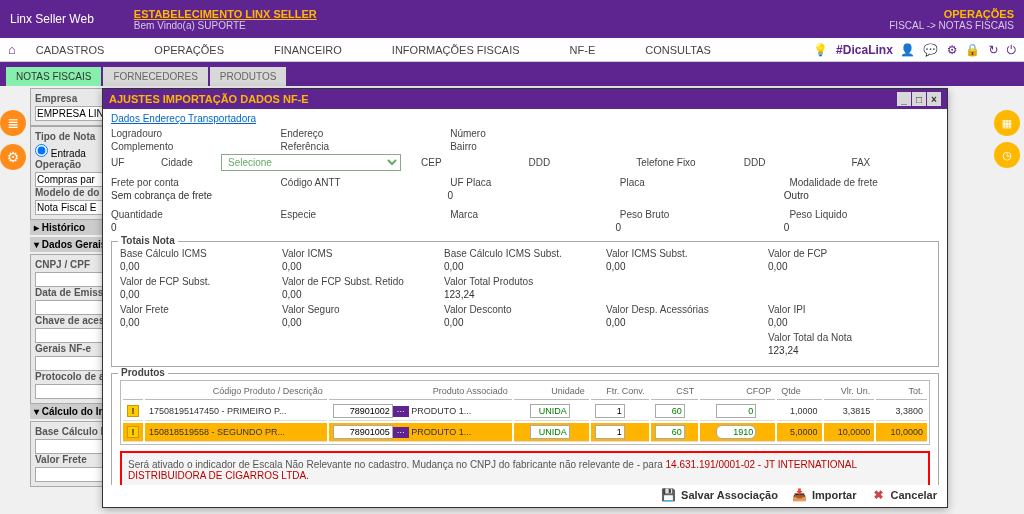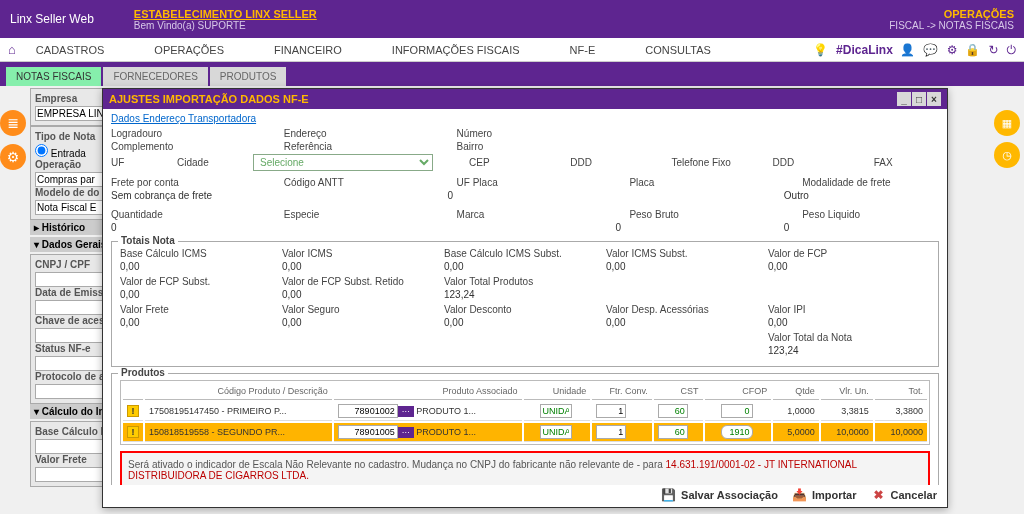--- a/index.html
+++ b/index.html
@@ -40,38 +40,38 @@
 
 .dialog { position: absolute; left: 102px; top: 88px; width: 846px; height: 420px; background: #fff; border: 1px solid #333; box-shadow: 0 2px 8px rgba(0,0,0,.3); }
 .dialog .dtitle { background: #5e2590; color: #ffb800; font-size: 11px; font-weight: bold; padding: 3px 6px; display: flex; align-items: center; }
 .dialog .dtitle .winbtns { margin-left: auto; display: flex; gap: 1px; }
 .dialog .dtitle .winbtns span { width: 14px; height: 14px; background: #d8d8d8; color: #333; display: inline-flex; align-items: center; justify-content: center; font-size: 10px; cursor: pointer; }
 
 .dbody { padding: 4px 8px; font-size: 10px; color: #333; overflow: auto; height: 376px; }
 .sectlink { color: #0066cc; text-decoration: underline; font-size: 10px; margin-bottom: 4px; display: block; }
 .fieldset { border: 1px solid #aaa; padding: 6px 8px 8px; margin-bottom: 6px; position: relative; }
 .fieldset .legend { position: absolute; top: -7px; left: 6px; background: #fff; padding: 0 3px; font-size: 10px; font-weight: bold; color: #444; }
-.hdrrow { display: flex; gap: 36px; font-size: 10px; color: #444; margin-bottom: 2px; }
+.hdrrow { display: flex; gap: 20px; font-size: 10px; color: #444; margin-bottom: 2px; }
 .valrow { display: flex; gap: 13px; font-size: 10px; margin-bottom: 8px; }
 .col { flex: 1; min-width: 0; }
 select.small { border: 1px solid #8a8; font-size: 10px; width: 180px; padding: 1px 2px; background: #fff; color: #6a6; }
 
 .totals .trow { display: flex; margin-bottom: 2px; }
 .totals .tcell { flex: 1; font-size: 10px; }
 .totals .tlbl { color: #444; }
 .totals .tval { font-weight: normal; }
 
 .prod-table { width: 100%; border: 1px solid #bbb; font-size: 9px; }
 .prod-table th { background: #fff; color: #666; font-weight: normal; text-align: right; padding: 3px 4px; border-bottom: 1px solid #bbb; font-size: 9px; }
 .prod-table td { padding: 2px 4px; border-bottom: 1px solid #ddd; }
 .prod-table tr.sel { background: #ffb400; }
 .prod-table .warn { display: inline-block; width: 12px; height: 12px; background: #ffcc00; border: 1px solid #cc9900; text-align: center; line-height: 10px; font-size: 9px; font-weight: bold; color: #333; }
 .prod-table input { border: 1px solid #aaa; font-size: 9px; padding: 1px 2px; width: 60px; text-align: right; }
 .prod-table input.w30 { width: 30px; }
-.prod-table input.w40 { width: 32px; margin-left: 12px; }
+.prod-table input.w40 { width: 40px; margin-left: 12px; }
 .prod-table .btn-dots { background: #5e2590; color: #fff; border: none; font-size: 8px; padding: 1px 4px; cursor: pointer; }
 
 .msgbox { border: 2px solid red; padding: 6px; margin-top: 6px; font-size: 10px; color: #555; background: #f4f4f4; }
 .msgbox .cnpj { color: #b00; }
 
 .dlgbtns { position: absolute; right: 10px; bottom: 4px; display: flex; gap: 14px; font-size: 11px; }
 .dlgbtns .btn { display: flex; align-items: center; gap: 4px; cursor: pointer; color: #333; font-weight: bold; }
 .dlgbtns .btn .ic { width: 16px; height: 16px; display: inline-flex; align-items: center; justify-content: center; font-size: 12px; }
 .dlgbtns .btn .ic.green { color: #3a9a3a; }
 .dlgbtns .btn .ic.yellow { color: #d9a400; }
@@ -144,21 +144,21 @@
   </div>
   <div class="hdr">▸ <span>Histórico</span></div>
   <div class="hdr">▾ <span>Dados Gerais</span></div>
   <div class="grp">
     <span class="lbl">CNPJ / CPF</span>
     <input type="text" style=""><br>
     <span class="lbl">Data de Emissão</span>
     <input type="text" style=""><br>
     <span class="lbl">Chave de acesso</span>
     <input type="text" style=""><br>
-    <span class="lbl">Status NF-e</span>
+    <span class="lbl">Gerais NF-e</span>
     <input type="text" style=""><br>
     <span class="lbl">Protocolo de auto</span>
     <input type="text" style="">
   </div>
   <div class="hdr">▾ <span>Cálculo do Im</span></div>
   <div class="grp">
     <span class="lbl">Base Cálculo ICM</span>
     <input type="text" style=""><br>
     <span class="lbl">Valor Frete</span>
     <input type="text" style="">
@@ -295,21 +295,21 @@
       <table class="prod-table">
         <thead>
             <tr>
           <th style="width:10px"></th>
           <th>Código Produto / Descrição</th>
           <th>Produto Associado</th>
           <th>Unidade</th>
           <th>Ftr. Conv.</th>
           <th>CST</th>
           <th>CFOP</th>
-          <th style="text-align:right">Qtde</th>
+          <th style="text-align:left">Qtde</th>
           <th style="text-align:right">Vlr. Un.</th>
           <th style="text-align:right">Tot.</th>
         </tr>
           </thead>
         <tbody id="prod-body">
             <tr>
               <td><span class="warn">!</span></td>
               <td>17508195147450 - PRIMEIRO P...</td>
               <td><input value="78901002" style=""><button class="btn-dots">⋯</button> <span>PRODUTO 1...</span></td>
               <td><input class="w40" value="UNIDA" style="color: green;"></td>

